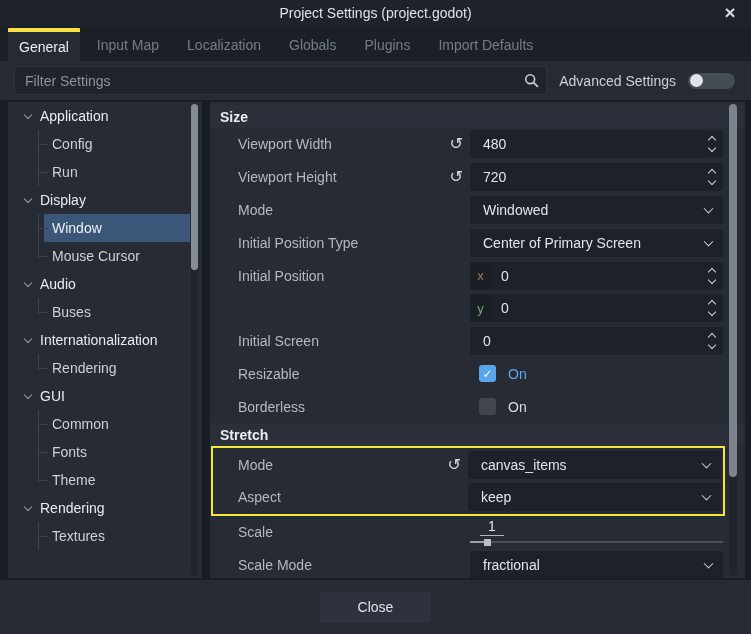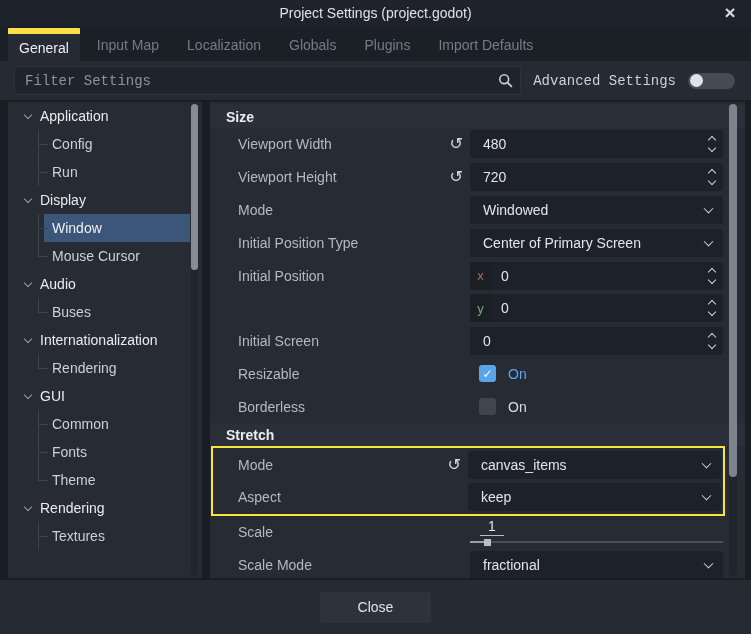--- a/index.html
+++ b/index.html
@@ -8,25 +8,25 @@
   .window { position:relative; width:751px; height:634px; background:#252a33; overflow:hidden; }
 
   
   .titlebar { height:26px; background:#1e222b; display:flex; align-items:center; justify-content:center; position:relative; }
   .titlebar .title { font-size:14px; color:#dfe2e7; }
   .titlebar .close-x { position:absolute; right:8px; top:0; width:26px; height:26px; display:flex; align-items:center; justify-content:center; color:#d6dade; font-size:19px; font-weight:bold; cursor:pointer; }
 
   
   .tabstrip { height:35px; background:#1b2027; display:flex; align-items:flex-end; padding-left:8px; }
   .tab { height:33px; display:flex; align-items:center; padding:0 11px; color:#747c88; cursor:pointer; }
-  .tab.active { background:#252a33; color:#eceef1; border-top:6px solid #fde047; border-radius:1px 1px 0 0; }
+  .tab.active { background:#252a33; color:#eceef1; border-top:4px solid #fde047; border-radius:1px 1px 0 0; }
   .tab + .tab { margin-left:6px;text-align:center; }
 
   
-  .filterrow { height:39px; display:flex; align-items:center; padding:0 14px; gap:12px; background:#252a33;font-family:Liberation Mono, monospace; }
+  .filterrow { height:39px; display:flex; align-items:center; padding:0 14px; gap:12px; background:#252a33; }
   .filter-input-wrap { flex:1; position:relative; }
   .filter-input { width:100%; height:29px; background:#1f242c; border:1px solid #2d323b; border-radius:3px; color:#e2e5e9; font-size:14px; padding:0 30px 0 10px; outline:none; font-family:inherit; }
   .filter-input::placeholder { color:#8b92a0; }
   .search-ic { position:absolute; right:8px; top:7px; }
   .adv-label { color:#ccd1d8; white-space:nowrap; }
   .toggle { width:47px; height:16px; border-radius:8px; background:#454c56; position:relative; cursor:pointer; margin-right:2px; }
   .toggle .knob { position:absolute; left:2px; top:1.5px; width:13px; height:13px; border-radius:50%; background:#dfe2e6; }
 
   
   .content { position:absolute; top:100px; left:0; right:0; height:480px; background:#191d24; }
@@ -47,21 +47,21 @@
 
   
   .sb-track { position:absolute; border-radius:4px; background:#20252d; }
   .sb-thumb { position:absolute; border-radius:4px; cursor:pointer; }
   .sidebar .sb-track { right:4px; top:2px; bottom:2px; width:7px; }
   .sidebar .sb-thumb { right:4px; top:2px; width:7px; height:166px; background:#878d96; }
   .settings .sb-track { right:8px; top:2px; bottom:2px; width:8px; }
   .settings .sb-thumb { right:8px; top:2px; width:8px; height:373px; background:#7d838c; }
 
   
-  .shdr { height:23px; background:#2a2f39; display:flex; align-items:center; padding-left:16px; font-weight:bold; color:#e9ecf0; margin-right:0; }
+  .shdr { height:23px; background:#2a2f39; display:flex; align-items:center; padding-left:10px; font-weight:bold; color:#e9ecf0; margin-right:0; }
   .prow { display:flex; align-items:center; height:32.8px; }
   .plabel { flex:1; color:#b4bac4; padding-left:28px; position:relative; display:flex; align-items:center; height:100%; }
   .revert { position:absolute; right:7px; font-size:16px; color:#d8dce1; cursor:pointer; line-height:1; }
   .pvalue { width:253px; margin-right:22px; display:flex; align-items:center; position:relative; height:100%; }
   .field { position:relative; width:100%; height:28px; background:#1d222a; border-radius:3px; display:flex; align-items:center; }
   .field .val { padding-left:13px; color:#e2e5e9;text-align:center; }
   .field .val.noaxpad { padding-left:10px; }
   .spin { position:absolute; right:8px; top:50%; transform:translateY(-50%); display:flex; flex-direction:column; align-items:center; cursor:pointer; }
   .spin i { width:6px; height:6px; border-right:1.5px solid #ccd1d8; border-bottom:1.5px solid #ccd1d8; display:block; }
   .spin .up { transform:rotate(-135deg); margin-bottom:1px; }

